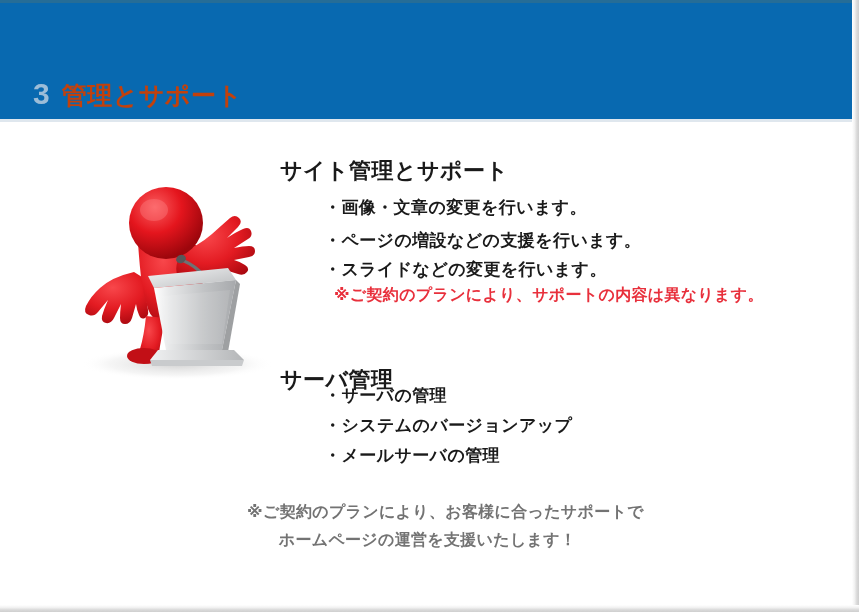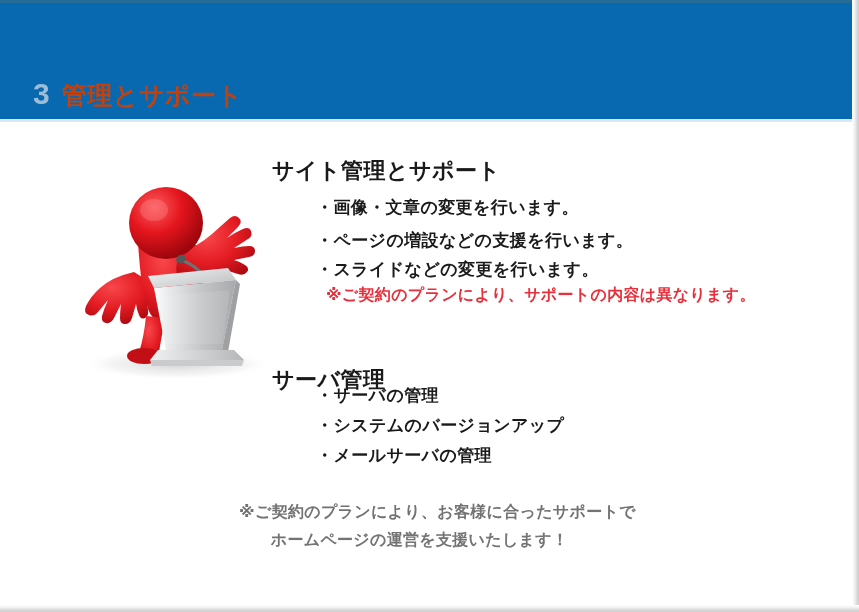--- a/index.html
+++ b/index.html
@@ -103,21 +103,21 @@
     top: 168px;
     width: 228px;
     height: 218px;
     z-index: 5;
   }
   .illustration svg { display: block; width: 100%; height: 100%; }
 
   
   .content {
     position: absolute;
-    left: 8px;
+    left: 16px;
     top: 0;
     width: 782px;
     height: 612px;
     z-index: 8;
   }
 
   .section-heading {
     position: absolute;
     font-size: 22px;
     font-weight: bold;

